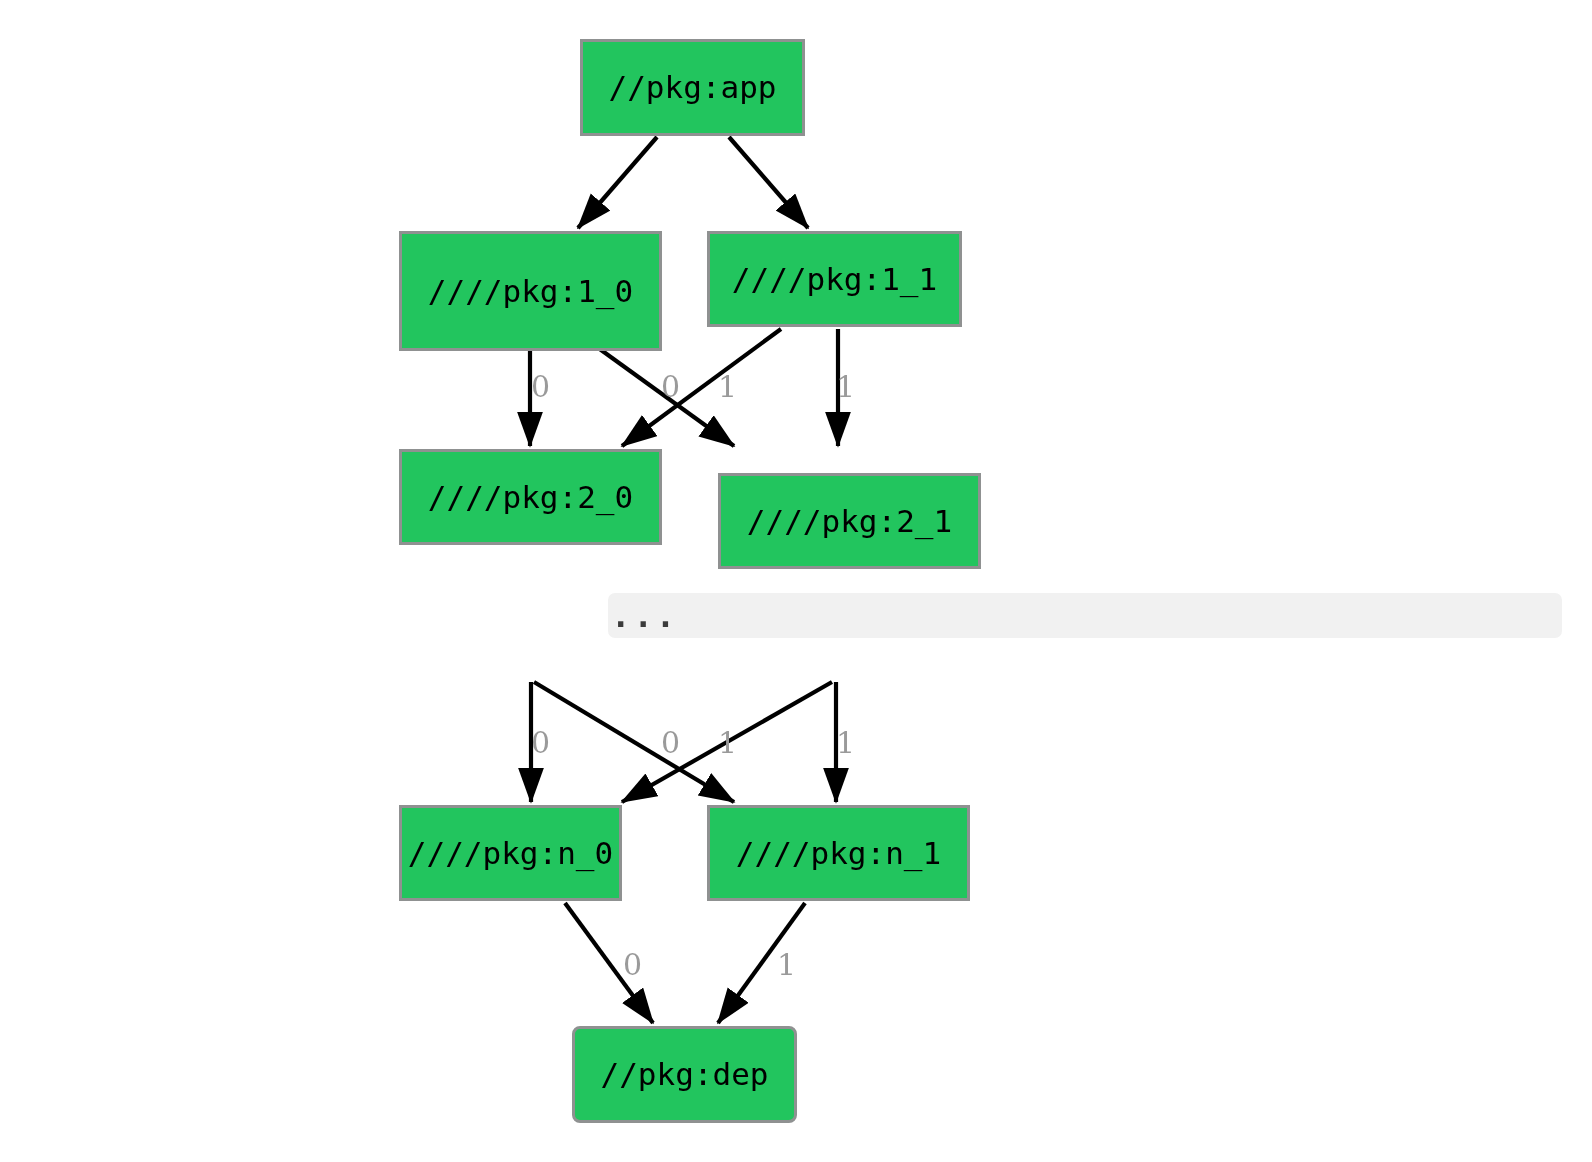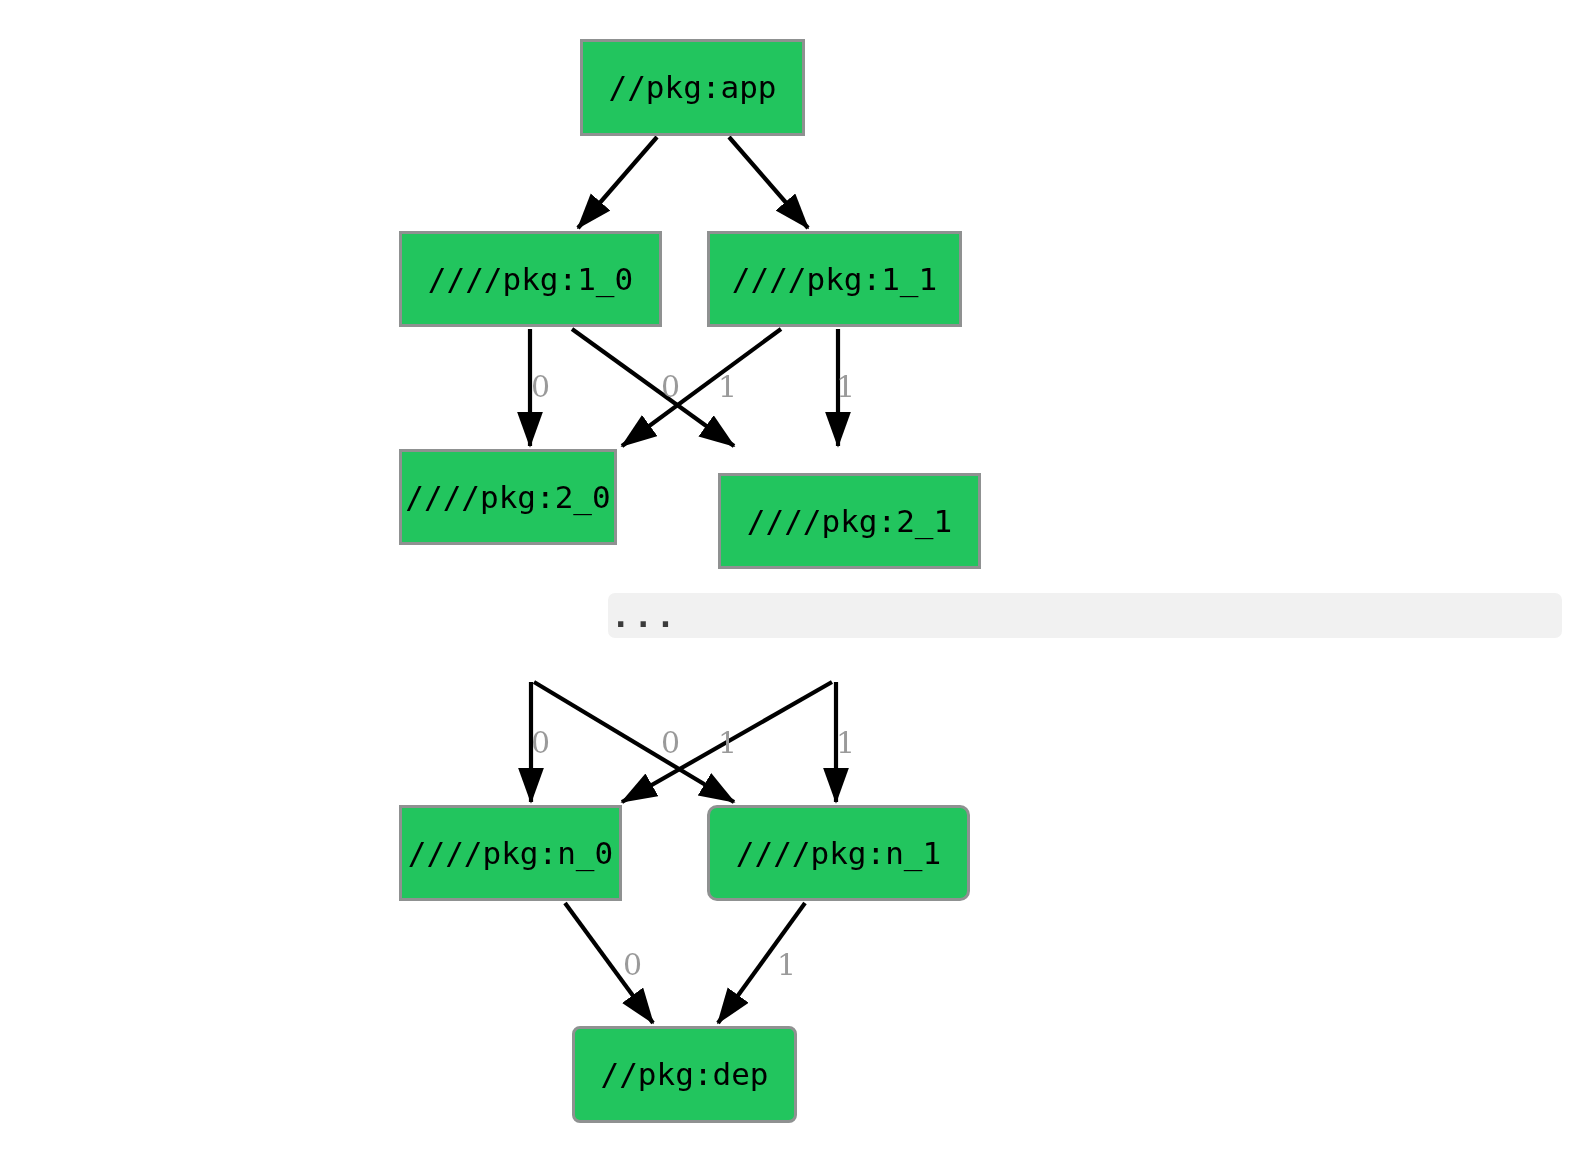--- a/index.html
+++ b/index.html
@@ -96,36 +96,36 @@
         <line x1="832" y1="682" x2="622" y2="802" marker-end="url(#arrowhead)"></line>
         <line x1="836" y1="682" x2="836" y2="802" marker-end="url(#arrowhead)"></line>
         <line x1="565" y1="903" x2="653" y2="1023" marker-end="url(#arrowhead)"></line>
         <line x1="805" y1="903" x2="718" y2="1023" marker-end="url(#arrowhead)"></line>
       </g>
   </svg>
 
   <div class="node-box" style="left: 580px; top: 39px; width: 225px; height: 97px;">
     <span class="node-label">//pkg:app</span>
   </div>
-  <div class="node-box" style="left: 399px; top: 231px; width: 263px; height: 96px;">
+  <div class="node-box" style="left: 399px; top: 231px; width: 263px; height: 120px;">
     <span class="node-label">////pkg:1_0</span>
   </div>
   <div class="node-box" style="left: 707px; top: 231px; width: 255px; height: 96px;">
     <span class="node-label">////pkg:1_1</span>
   </div>
-  <div class="node-box" style="left: 399px; top: 449px; width: 218px; height: 96px; text-align: right;">
+  <div class="node-box" style="left: 399px; top: 449px; width: 263px; height: 96px; text-align: right;">
     <span class="node-label">////pkg:2_0</span>
   </div>
   <div class="node-box" style="left: 718px; top: 449px; width: 263px; height: 96px; margin-top: 24px;">
     <span class="node-label">////pkg:2_1</span>
   </div>
   <div class="node-box" style="left: 399px; top: 805px; width: 223px; height: 96px;">
     <span class="node-label">////pkg:n_0</span>
   </div>
-  <div class="node-box" style="left: 707px; top: 805px; width: 263px; height: 96px; border-radius: 10px;">
+  <div class="node-box" style="left: 707px; top: 805px; width: 263px; height: 96px;">
     <span class="node-label">////pkg:n_1</span>
   </div>
   <div class="node-box" style="left: 572px; top: 1026px; width: 225px; height: 97px; border-radius: 8px;">
     <span class="node-label">//pkg:dep</span>
   </div>
 
   <div id="edge-labels">
       <span class="edge-label" style="left: 531px; top: 372px;">0</span>
       <span class="edge-label" style="left: 661px; top: 372px;">0</span>
       <span class="edge-label" style="left: 718px; top: 372px;">1</span>

